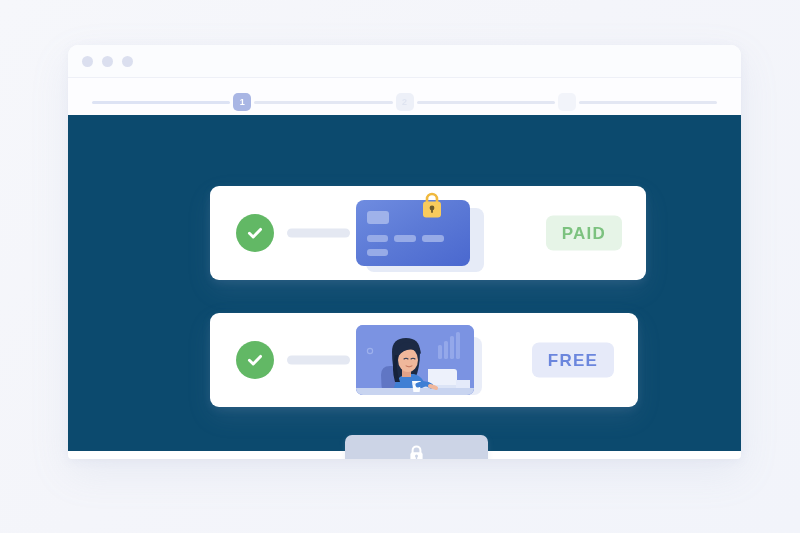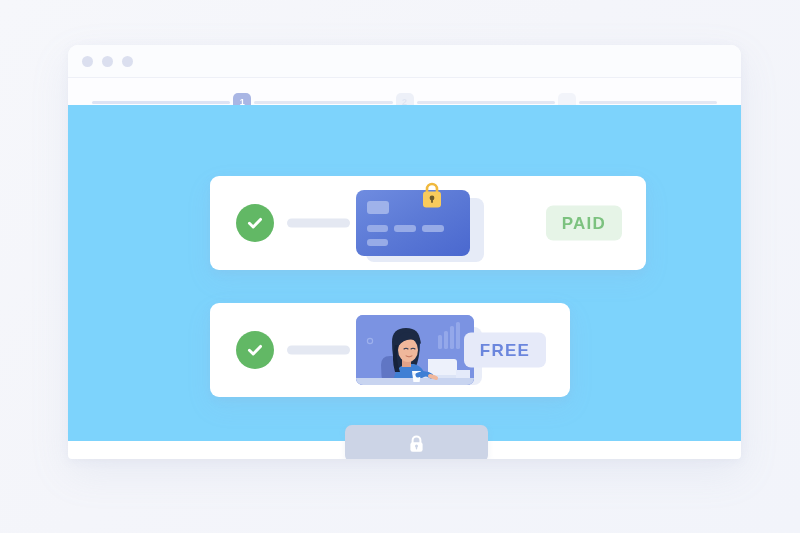--- a/index.html
+++ b/index.html
@@ -107,24 +107,24 @@
   }
   .step-node.future {
     background: #f2f4fa;
     color: #f2f4fa;
   }
 
   
   .viewport {
     position: absolute;
     left: 0;
-    top: 60px;
+    top: 70px;
     width: 100%;
     height: 336px;
-    background: #7dd3fc;
+    background: #0c4a6e;
   }
 
   
   .row-card {
     position: absolute;
     background: #ffffff;
     border-radius: 9px;
     box-shadow: 0 3px 9px rgba(157,170,205,0.13),
                 0 10px 26px rgba(157,170,205,0.10);
     display: flex;
@@ -132,21 +132,21 @@
   }
   #row-paid {
     left: 142px;
     top: 71px;
     width: 436px;
     height: 94px;
   }
   #row-free {
     left: 142px;
     top: 198px;
-    width: 360px;
+    width: 428px;
     height: 94px;
   }
 
   .check-circle {
     position: absolute;
     left: 26px;
     top: 50%;
     transform: translateY(-50%);
     width: 38px;
     height: 38px;

